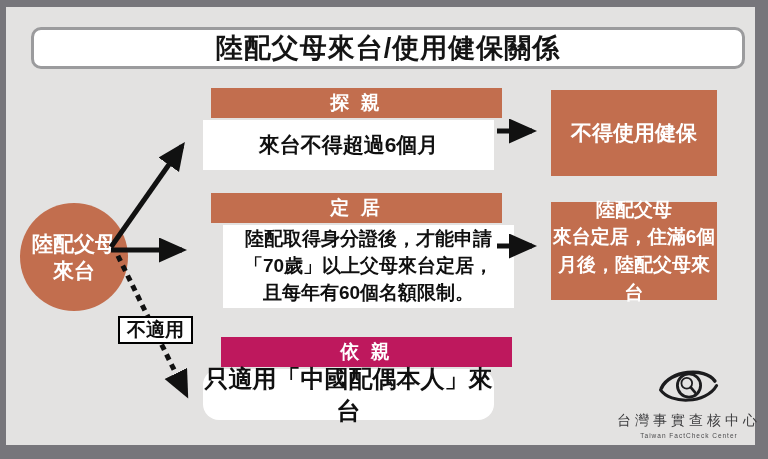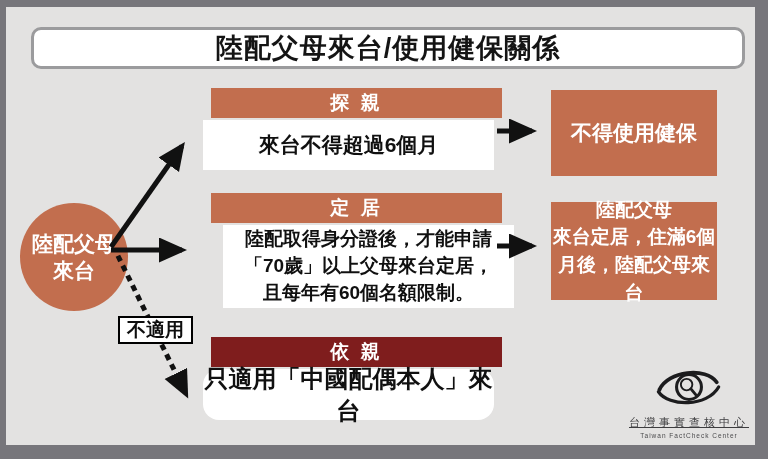--- a/index.html
+++ b/index.html
@@ -24,21 +24,21 @@
     border-radius:50%;background:#C26E4E;color:#ffffff;
     display:flex;flex-direction:column;align-items:center;justify-content:center;
     font-size:21px;font-weight:600;line-height:1.3;text-align:center;
   }
   .branch-header{
     position:absolute;left:205px;width:291px;height:30px;
     background:#C26E4E;color:#ffffff;
     display:flex;align-items:center;justify-content:center;
     font-size:19px;font-weight:700;letter-spacing:3px;
   }
-  .branch-header.blue{background:#7f1d1d;}
+  .branch-header.blue{background:#be185d;margin-left:10px;}
   .branch-body{
     position:absolute;left:197px;width:291px;background:#ffffff;color:#101010;
     display:flex;flex-direction:column;align-items:center;justify-content:center;
     font-weight:700;text-align:center;
   }
   .outcome-box{
     position:absolute;left:545px;width:166px;background:#C26E4E;color:#ffffff;
     display:flex;flex-direction:column;align-items:center;justify-content:center;
     font-weight:700;text-align:center;
   }
@@ -46,21 +46,21 @@
     position:absolute;left:112px;top:309px;width:75px;height:28px;
     background:#ffffff;border:2px solid #000000;color:#0e0e0e;
     display:flex;align-items:center;justify-content:center;
     font-size:19px;font-weight:700;z-index:5;
   }
   .arrow-layer{position:absolute;left:0;top:0;width:768px;height:459px;z-index:3;pointer-events:none;}
   .logo{
     position:absolute;left:628px;top:358px;width:110px;height:74px;z-index:2;
     display:flex;flex-direction:column;align-items:center;
   }
-  .logo-zh{font-size:11px;color:#3d3d3f;letter-spacing:4px;margin-top:6px;white-space:nowrap;text-decoration:underline;}
+  .logo-zh{font-size:14px;color:#3d3d3f;letter-spacing:4px;margin-top:6px;white-space:nowrap;}
   .logo-en{font-size:6.5px;color:#4a4a4c;letter-spacing:1px;margin-top:2px;white-space:nowrap;}
   .line{display:block;}
 </style>
 </head>
 <body>
 
 <div class="stage">
   <div class="canvas">
 
     <div class="title-box" style="z-index:2;">陸配父母來台/使用健保關係</div>

